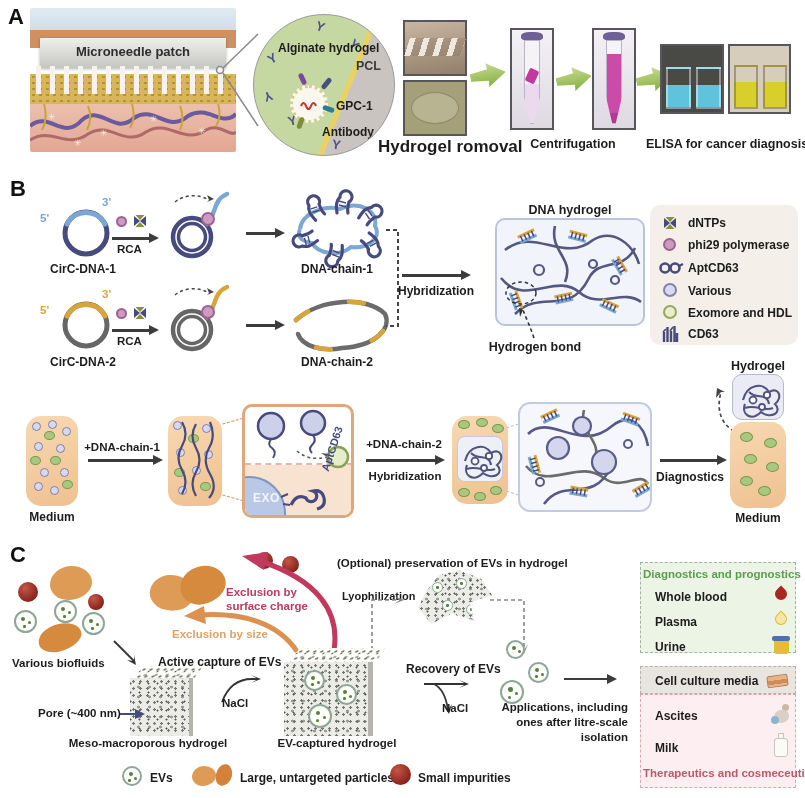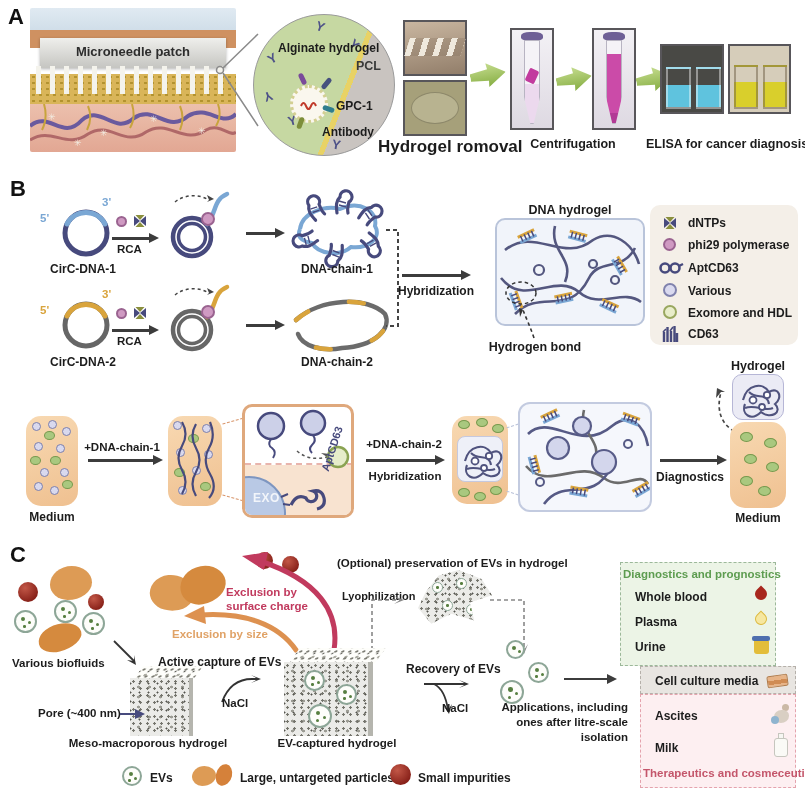--- a/index.html
+++ b/index.html
@@ -509,21 +509,21 @@
     </div>
 <div class="evc" style="left:500px;top:680px;width:24px;height:24px">
       <div class="evdot" style="left:6px;top:5px;width:4.5px;height:4.5px"></div>
       <div class="evdot" style="left:13px;top:10px;width:3px;height:3px"></div>
       <div class="evdot" style="left:6px;top:14px;width:3px;height:3px"></div>
     </div>
 
 <div class="arrow" style="left:564px;top:678px;width:44px;height:2px"></div>
 <div class="lbl wrap" style="left:486px;top:700px;width:142px;text-align:right;font-size:11.5px;line-height:1.3">Applications, including ones after litre-scale isolation</div>
 
-<div class="abs" style="left:620px;top:562px;width:156px;height:104px;background:#ecf4e6;border:1.5px dashed #9cb89a">
+<div class="abs" style="left:640px;top:562px;width:156px;height:91px;background:#ecf4e6;border:1.5px dashed #9cb89a">
   <div class="lbl" style="left:2px;top:5px;width:150px;text-align:center;font-size:11.5px;color:#5d9c50">Diagnostics and prognostics</div>
   <div class="lbl" style="left:14px;top:27px;font-size:12px">Whole blood</div>
   <div class="abs" style="left:134px;top:25px;width:12px;height:12px;background:#a8271e;border-radius:0 50% 50% 50%;transform:rotate(45deg)"></div>
   <div class="lbl" style="left:14px;top:52px;font-size:12px">Plasma</div>
   <div class="abs" style="left:134px;top:50px;width:12px;height:12px;background:#f6e7a0;border:1.5px solid #dcb93e;border-radius:0 50% 50% 50%;transform:rotate(45deg)"></div>
   <div class="lbl" style="left:14px;top:77px;font-size:12px">Urine</div>
   <div class="abs" style="left:131px;top:73px;width:18px;height:19px">
     <div class="abs" style="left:0;top:0;width:18px;height:5px;background:#4f6fae;border-radius:2px"></div>
     <div class="abs" style="left:1.5px;top:5px;width:15px;height:13px;background:#e3bd3a;border-radius:0 0 3px 3px"></div>
   </div>

